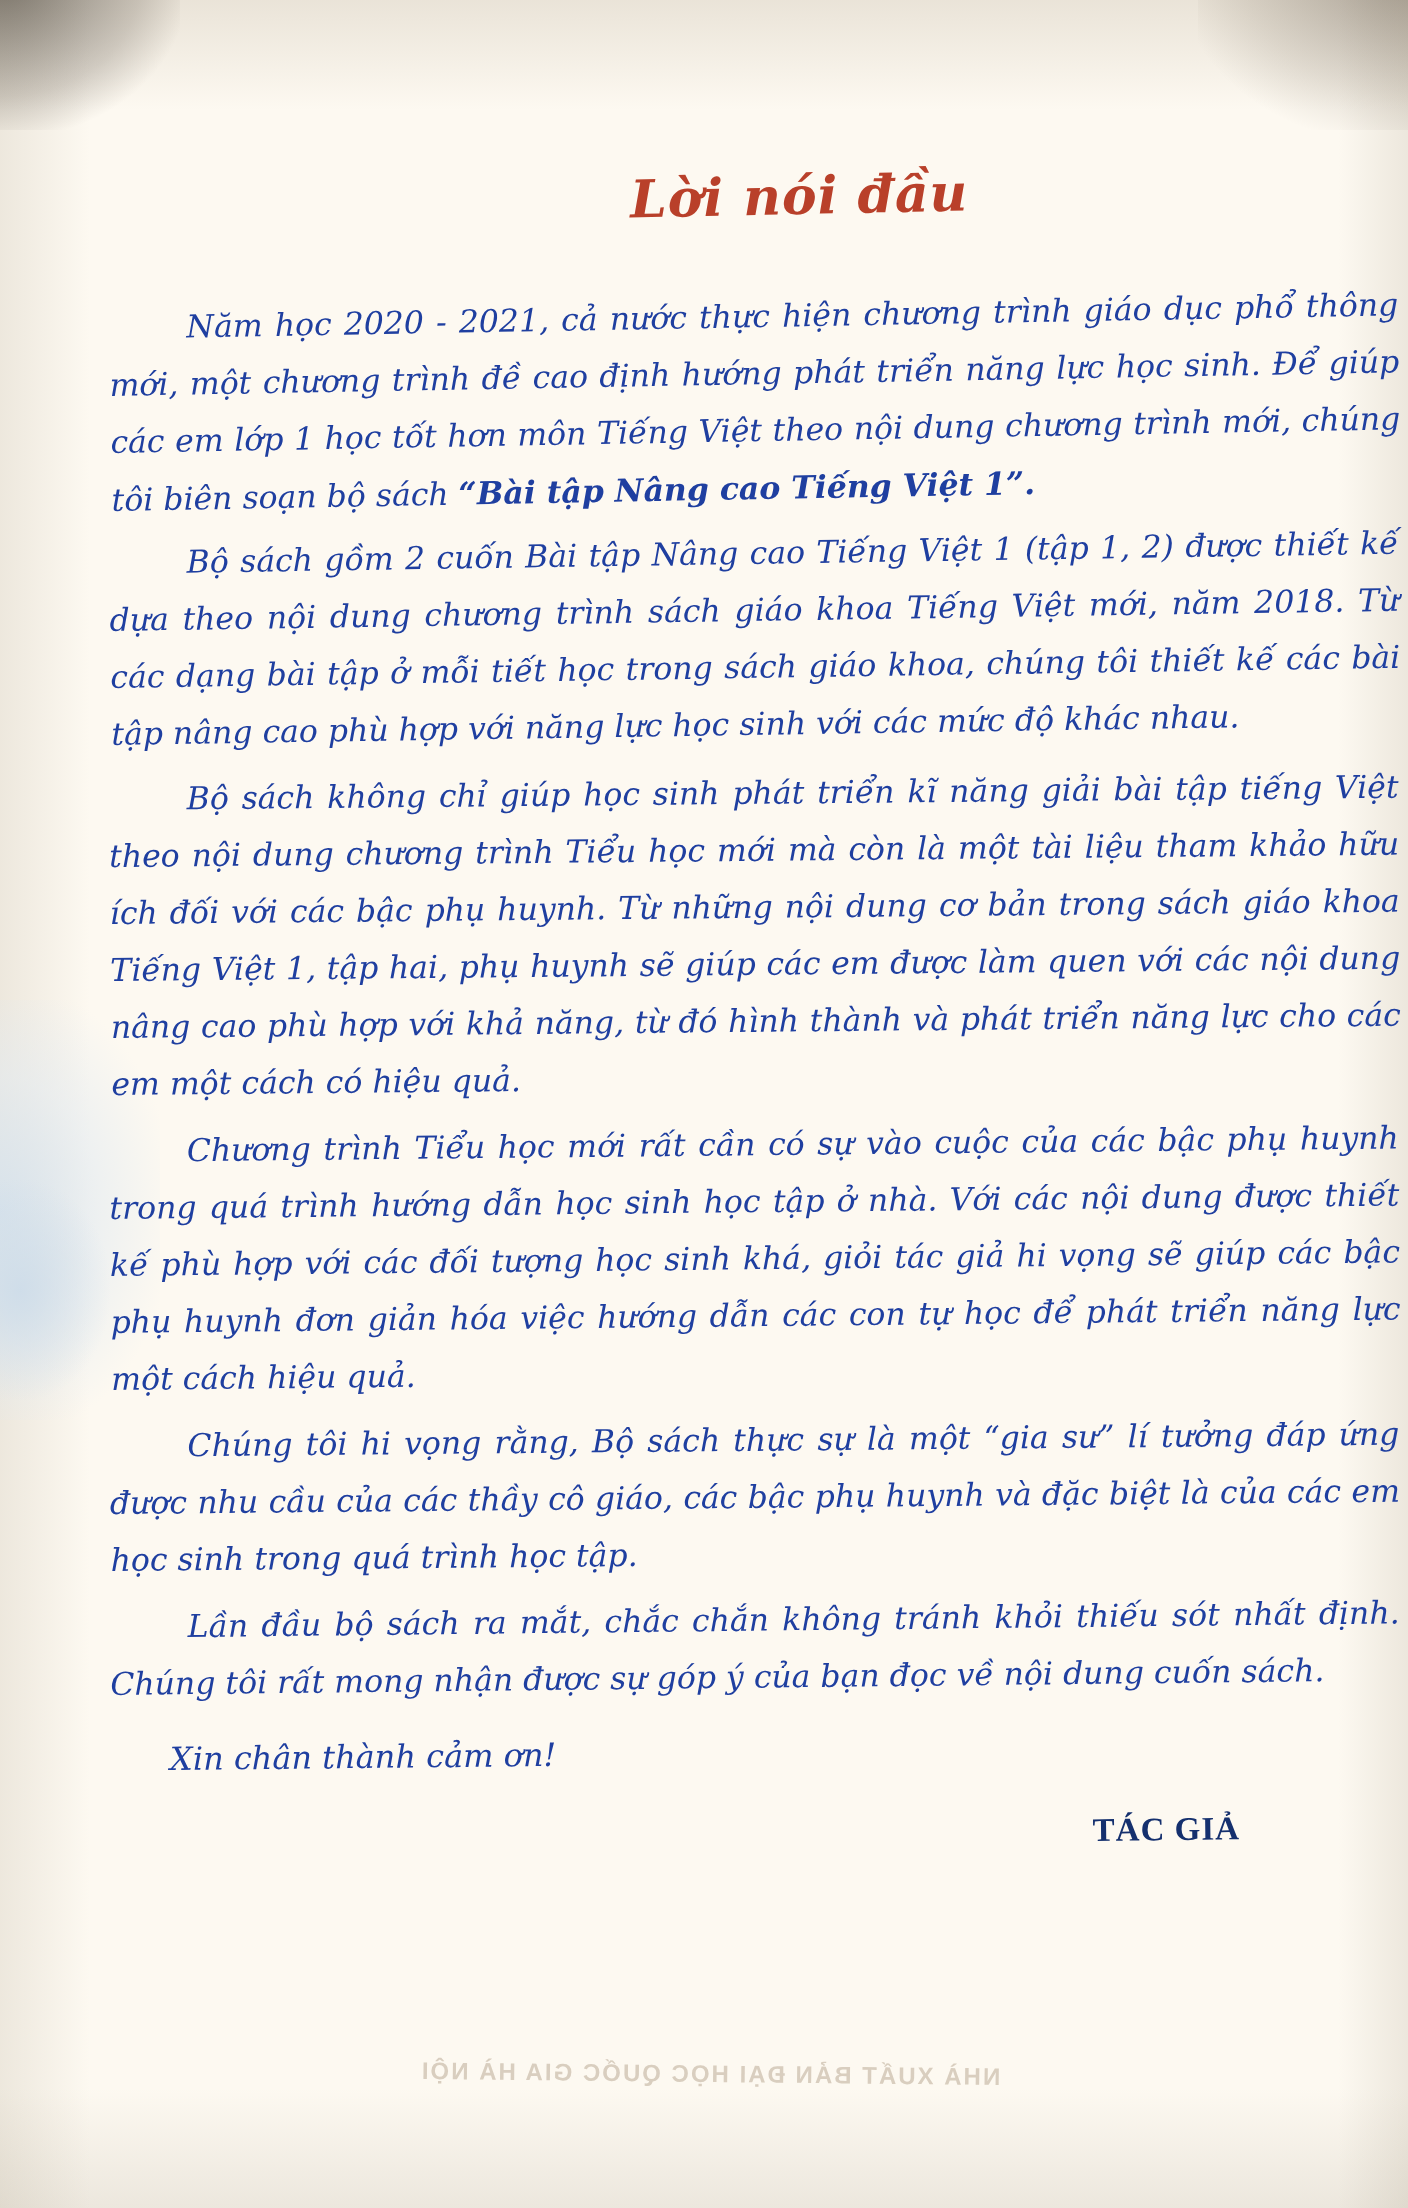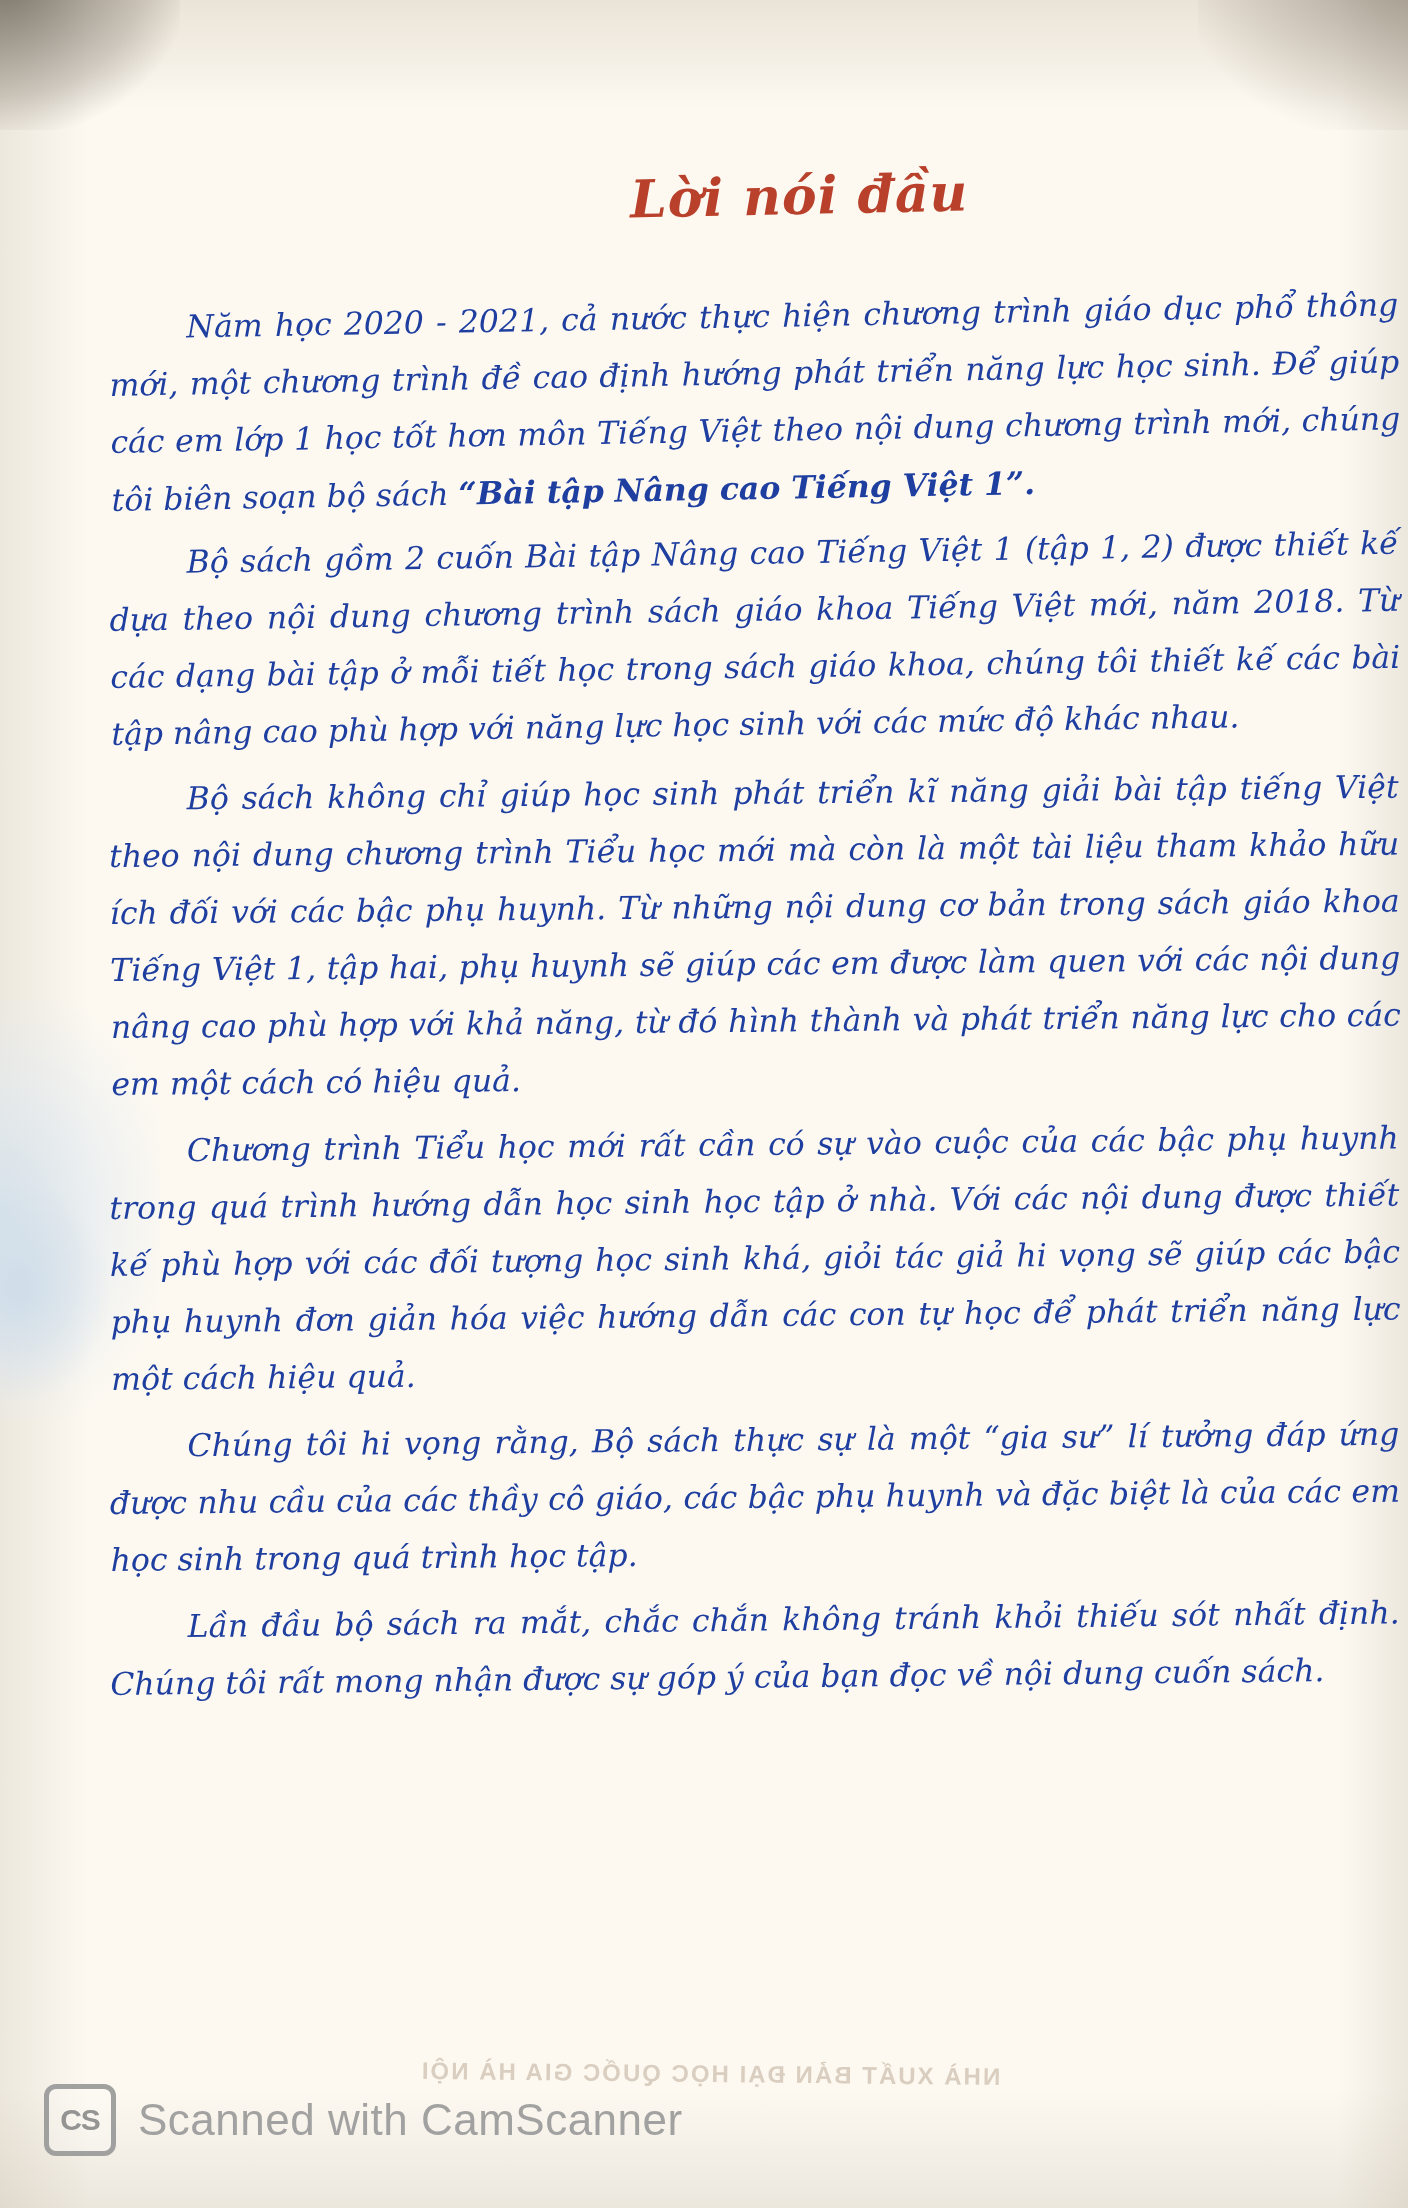--- a/index.html
+++ b/index.html
@@ -218,23 +218,23 @@
 
     <div class="body-text">
       <p class="para" id="p1"><span>Năm học 2020 - 2021, cả nước thực hiện chương trình giáo dục phổ thông mới, một chương trình đề cao định hướng phát triển năng lực học sinh. Để giúp các em lớp 1 học tốt hơn môn Tiếng Việt theo nội dung chương trình mới, chúng tôi biên soạn bộ sách </span><span class="bold">“Bài tập Nâng cao Tiếng Việt 1”.</span></p>
       <p class="para" id="p2"><span>Bộ sách gồm 2 cuốn Bài tập Nâng cao Tiếng Việt 1 (tập 1, 2) được thiết kế dựa theo nội dung chương trình sách giáo khoa Tiếng Việt mới, năm 2018. Từ các dạng bài tập ở mỗi tiết học trong sách giáo khoa, chúng tôi thiết kế các bài tập nâng cao phù hợp với năng lực học sinh với các mức độ khác nhau.</span></p>
       <p class="para" id="p3"><span>Bộ sách không chỉ giúp học sinh phát triển kĩ năng giải bài tập tiếng Việt theo nội dung chương trình Tiểu học mới mà còn là một tài liệu tham khảo hữu ích đối với các bậc phụ huynh. Từ những nội dung cơ bản trong sách giáo khoa Tiếng Việt 1, tập hai, phụ huynh sẽ giúp các em được làm quen với các nội dung nâng cao phù hợp với khả năng, từ đó hình thành và phát triển năng lực cho các em một cách có hiệu quả.</span></p>
       <p class="para" id="p4"><span>Chương trình Tiểu học mới rất cần có sự vào cuộc của các bậc phụ huynh trong quá trình hướng dẫn học sinh học tập ở nhà. Với các nội dung được thiết kế phù hợp với các đối tượng học sinh khá, giỏi tác giả hi vọng sẽ giúp các bậc phụ huynh đơn giản hóa việc hướng dẫn các con tự học để phát triển năng lực một cách hiệu quả.</span></p>
       <p class="para" id="p5"><span>Chúng tôi hi vọng rằng, Bộ sách thực sự là một “gia sư” lí tưởng đáp ứng được nhu cầu của các thầy cô giáo, các bậc phụ huynh và đặc biệt là của các em học sinh trong quá trình học tập.</span></p>
       <p class="para" id="p6"><span>Lần đầu bộ sách ra mắt, chắc chắn không tránh khỏi thiếu sót nhất định. Chúng tôi rất mong nhận được sự góp ý của bạn đọc về nội dung cuốn sách.</span></p>
     </div>
 
+    <div class="closing">
+      <div class="thanks">Xin chân thành cảm ơn!</div>
+      <div class="signature">TÁC GIẢ</div>
+    </div>
 
   </div>
 
   <div class="bleed">NHÀ XUẤT BẢN ĐẠI HỌC QUỐC GIA HÀ NỘI</div>
 
-  <div class="watermark">
-    <div class="cs-logo">CS</div>
-    <div class="cs-text">Scanned with CamScanner</div>
-  </div>
 
 </div>
 
 </body></html>

